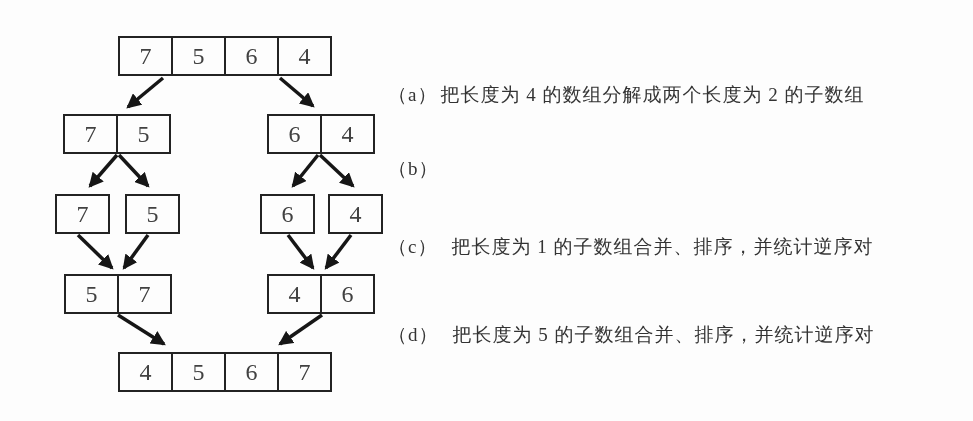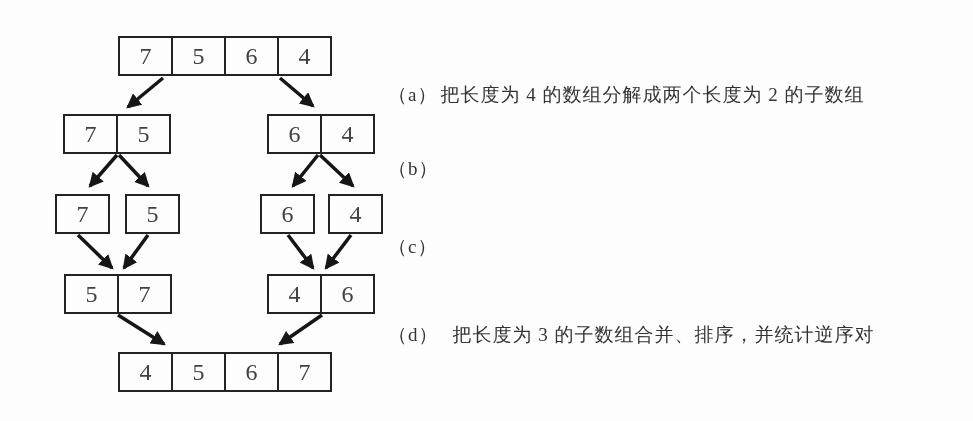--- a/index.html
+++ b/index.html
@@ -133,19 +133,20 @@
 
   <div class="ann tight" style="top:83px;">
     <span class="ann-label">（a）</span>
     <span class="ann-text">把长度为 4 的数组分解成两个长度为 2 的子数组</span>
   </div>
   <div class="ann" style="top:157px;">
     <span class="ann-label">（b）</span>
   </div>
   <div class="ann" style="top:235px;">
     <span class="ann-label">（c）</span>
+    <span class="ann-text">把长度为 1 的子数组合并、排序，并统计逆序对</span>
   </div>
   <div class="ann" style="top:323px;">
     <span class="ann-label">（d）</span>
-    <span class="ann-text">把长度为 3 的子数组合并、排序，并统计逆序对</span>
+    <span class="ann-text">把长度为 5 的子数组合并、排序，并统计逆序对</span>
   </div>
 
 </div>
 
 </body></html>

